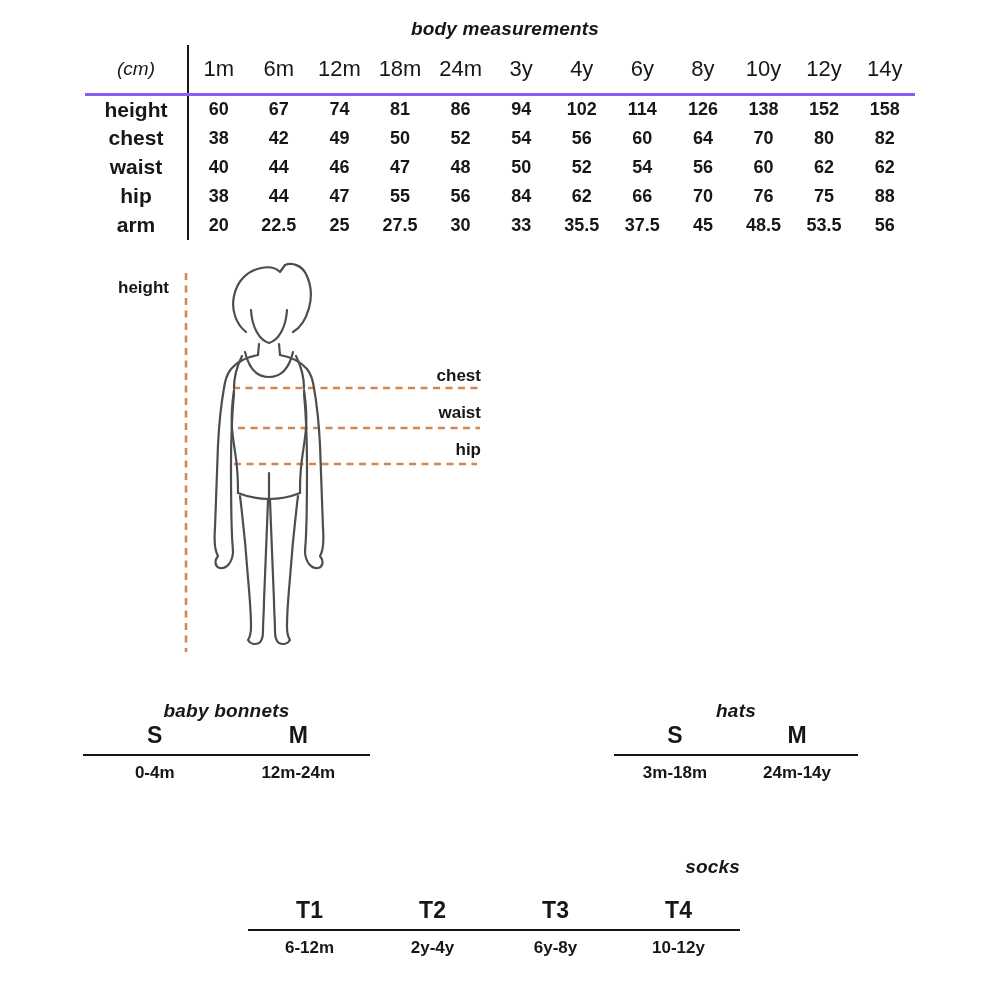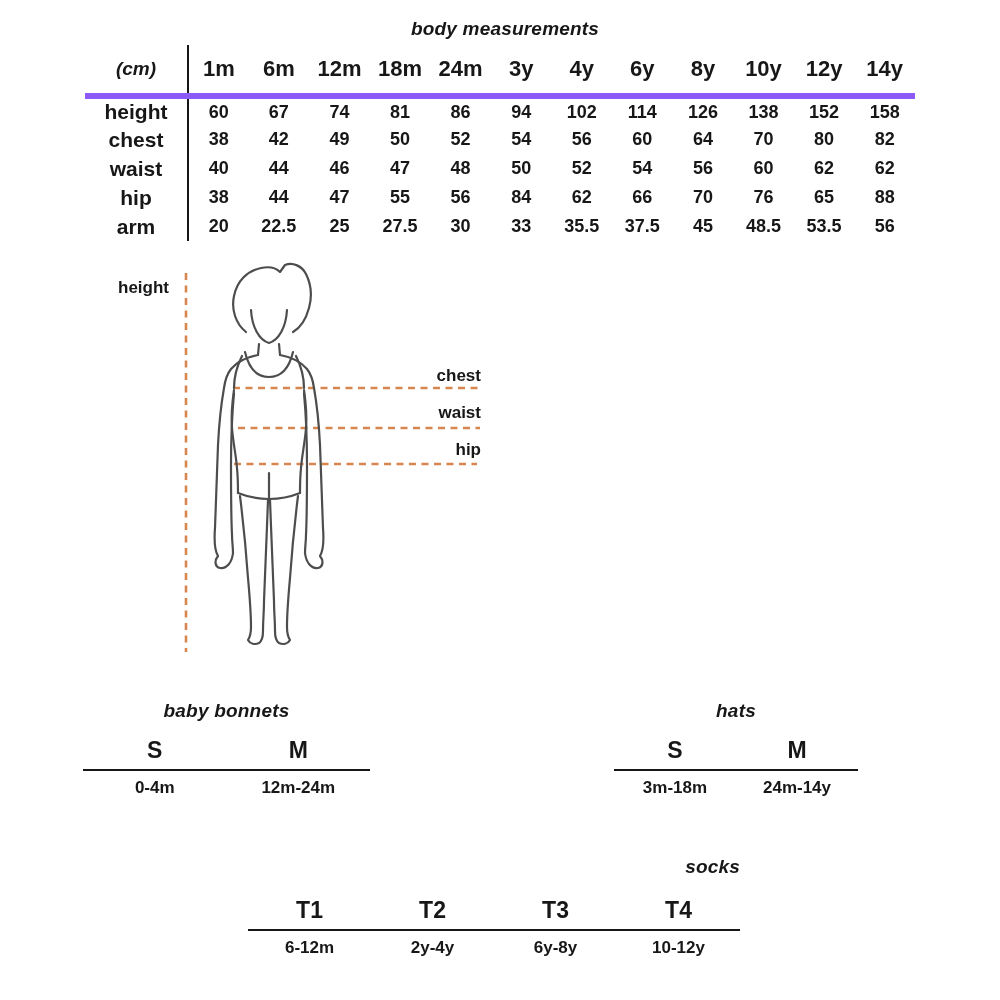--- a/index.html
+++ b/index.html
@@ -20,22 +20,22 @@
     letter-spacing:.2px;
   }
   table.size-table{
     position:absolute;left:85px;top:45px;width:830px;
     border-collapse:collapse;table-layout:fixed;
   }
   table.size-table col.label-col{width:103px;}
   table.size-table th,
   table.size-table td{padding:0;text-align:center;vertical-align:middle;}
   table.size-table thead th{
-    height:48px;font-size:22px;font-weight:bold;
-    border-bottom:6px solid #8b5cf6;
+    height:48px;font-size:22px;font-weight:normal;
+    border-bottom:3px solid #8b5cf6;
   }
   table.size-table thead th.unit{
     font-style:italic;font-size:19px;
     border-right:2px solid #161616;
   }
   table.size-table tbody th{
     font-size:21px;font-weight:bold;
     border-right:2px solid #161616;
   }
   table.size-table tbody tr{height:29px;}
@@ -50,21 +50,21 @@
   .lbl-chest{left:421px;top:366px;width:60px;text-align:right;}
   .lbl-waist{left:421px;top:403px;width:60px;text-align:right;}
   .lbl-hip{left:421px;top:440px;width:60px;text-align:right;}
   
   .mini{position:absolute;}
   .mini-bonnets{left:83px;top:700px;width:287px;}
   .mini-hats{left:614px;top:700px;width:244px;}
   .mini-socks{left:248px;top:856px;width:492px;}
   .mini-title{
     text-align:center;font-size:19px;font-weight:bold;font-style:italic;
-    margin-bottom:15px;letter-spacing:.2px;
+    letter-spacing:.2px;
   }
   .mini-socks .mini-title{margin-bottom:19px;text-align:right;}
   .mini-sizes{display:flex;border-bottom:2px solid #161616;}
   .mini-sizes .mini-cell{
     flex:1;text-align:center;font-size:23px;font-weight:bold;
     padding-bottom:5px;
   }
   .mini-ranges{display:flex;}
   .mini-ranges .mini-cell{
     flex:1;text-align:center;font-size:17px;font-weight:600;
@@ -150,21 +150,21 @@
           <td>38</td>
           <td>44</td>
           <td>47</td>
           <td>55</td>
           <td>56</td>
           <td>84</td>
           <td>62</td>
           <td>66</td>
           <td>70</td>
           <td>76</td>
-          <td>65</td>
+          <td>75</td>
           <td>88</td>
         </tr>
         <tr>
           <th>arm</th>
           <td>20</td>
           <td>22.5</td>
           <td>25</td>
           <td>27.5</td>
           <td>30</td>
           <td>33</td>

